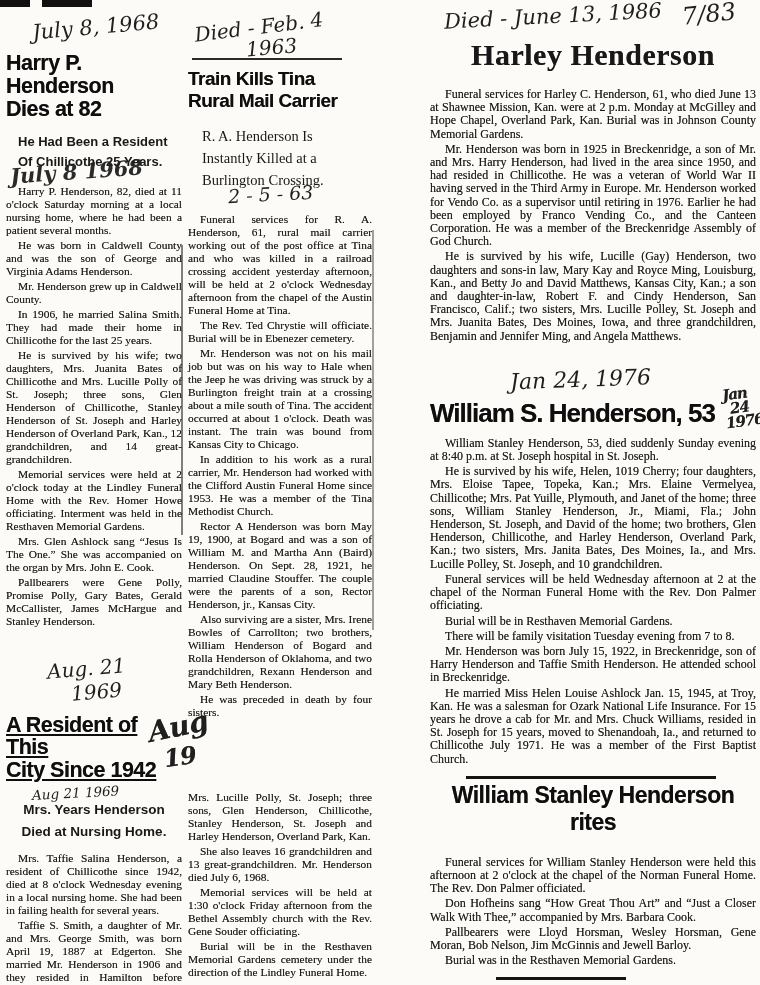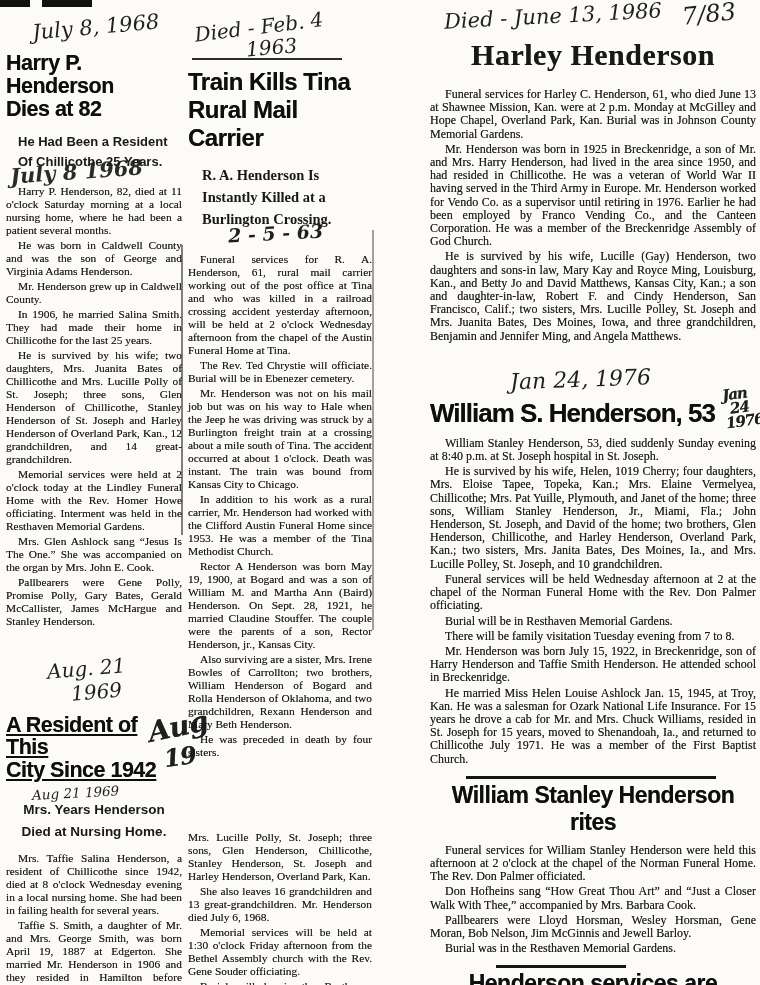--- a/index.html
+++ b/index.html
@@ -20,31 +20,31 @@
   }
   #col3 .body-text p { font-size:12px; line-height:13.2px; text-indent:15px; }
   p.no-indent { text-indent:0 !important; }
 
   .gothic {
     font-family:"Liberation Sans", sans-serif; font-weight:bold;
     letter-spacing:-0.5px; color:#0e0e0e; margin:0;
     text-shadow:0 0 0.5px rgba(0,0,0,0.6);
   }
   .h-col1  { font-size:21.5px; line-height:1.06; }
-  .h-train { font-size:24px;   line-height:1.16; }
+  .h-train { font-size:19px;   line-height:1.16; }
   .h-harley{ font-family:"Liberation Serif", serif; font-weight:bold; font-size:30px;
              text-align:center; margin:0; letter-spacing:0.5px;
              text-shadow:0 0 0.5px rgba(0,0,0,0.6); }
   .h-william { font-size:26px; letter-spacing:-1px; }
   .h-rites   { font-size:23px; text-align:center; letter-spacing:-0.5px; }
   .h-wed     { font-size:23px; text-align:center; letter-spacing:-0.5px; }
 
   .sub-harry { font-family:"Liberation Sans", sans-serif; font-weight:bold;
                font-size:13px; line-height:1.55; margin-left:12px; position:relative; }
-  .sub-train { font-family:"Liberation Serif", serif; font-weight:bold;
+  .sub-train { font-family:"Liberation Serif", serif; font-weight:normal;
                font-size:14.5px; line-height:1.5; margin-left:14px; position:relative; }
   .sub-taffie{ font-family:"Liberation Sans", sans-serif; font-weight:bold;
                font-size:13.5px; line-height:1.6; text-align:center; }
 
   .hand { font-family:"DejaVu Serif", serif; font-style:italic; color:#1f1f1f; }
 
   .hw-july   { font-size:21px; margin:14px 0 0 26px; transform:rotate(-5deg); }
   .harry-head{ margin-top:14px; }
   .hw-overlay-harry { position:absolute; left:-8px; top:24px; font-size:21px;
                       transform:rotate(-4deg); white-space:nowrap; opacity:.95; }
@@ -211,21 +211,21 @@
         <p>Burial will be in Resthaven Memorial Gardens.</p>
         <p>There will be family visitation Tuesday evening from 7 to 8.</p>
         <p>Mr. Henderson was born July 15, 1922, in Breckenridge, son of Harry Henderson and Taffie Smith Henderson. He attended school in Breckenridge.</p>
         <p>He married Miss Helen Louise Ashlock Jan. 15, 1945, at Troy, Kan. He was a salesman for Ozark National Life Insurance. For 15 years he drove a cab for Mr. and Mrs. Chuck Williams, resided in St. Joseph for 15 years, moved to Shenandoah, Ia., and returned to Chillicothe July 1971. He was a member of the First Baptist Church.</p>
       </div>
     </div>
 
     <div>
       <div class="rule"></div>
       <h2 class="gothic h-rites">William Stanley Henderson rites</h2>
-      <div class="body-text" style="margin-top:8px">
+      <div class="body-text" style="margin-top:20px">
         <p>Funeral services for William Stanley Henderson were held this afternoon at 2 o'clock at the chapel of the Norman Funeral Home. The Rev. Don Palmer officiated.</p>
         <p>Don Hofheins sang “How Great Thou Art” and “Just a Closer Walk With Thee,” accompanied by Mrs. Barbara Cook.</p>
         <p>Pallbearers were Lloyd Horsman, Wesley Horsman, Gene Moran, Bob Nelson, Jim McGinnis and Jewell Barloy.</p>
         <p>Burial was in the Resthaven Memorial Gardens.</p>
       </div>
     </div>
 
     <div>
       <div class="rule2"></div>
       <h2 class="gothic h-wed">Henderson services are Wednesday</h2>

